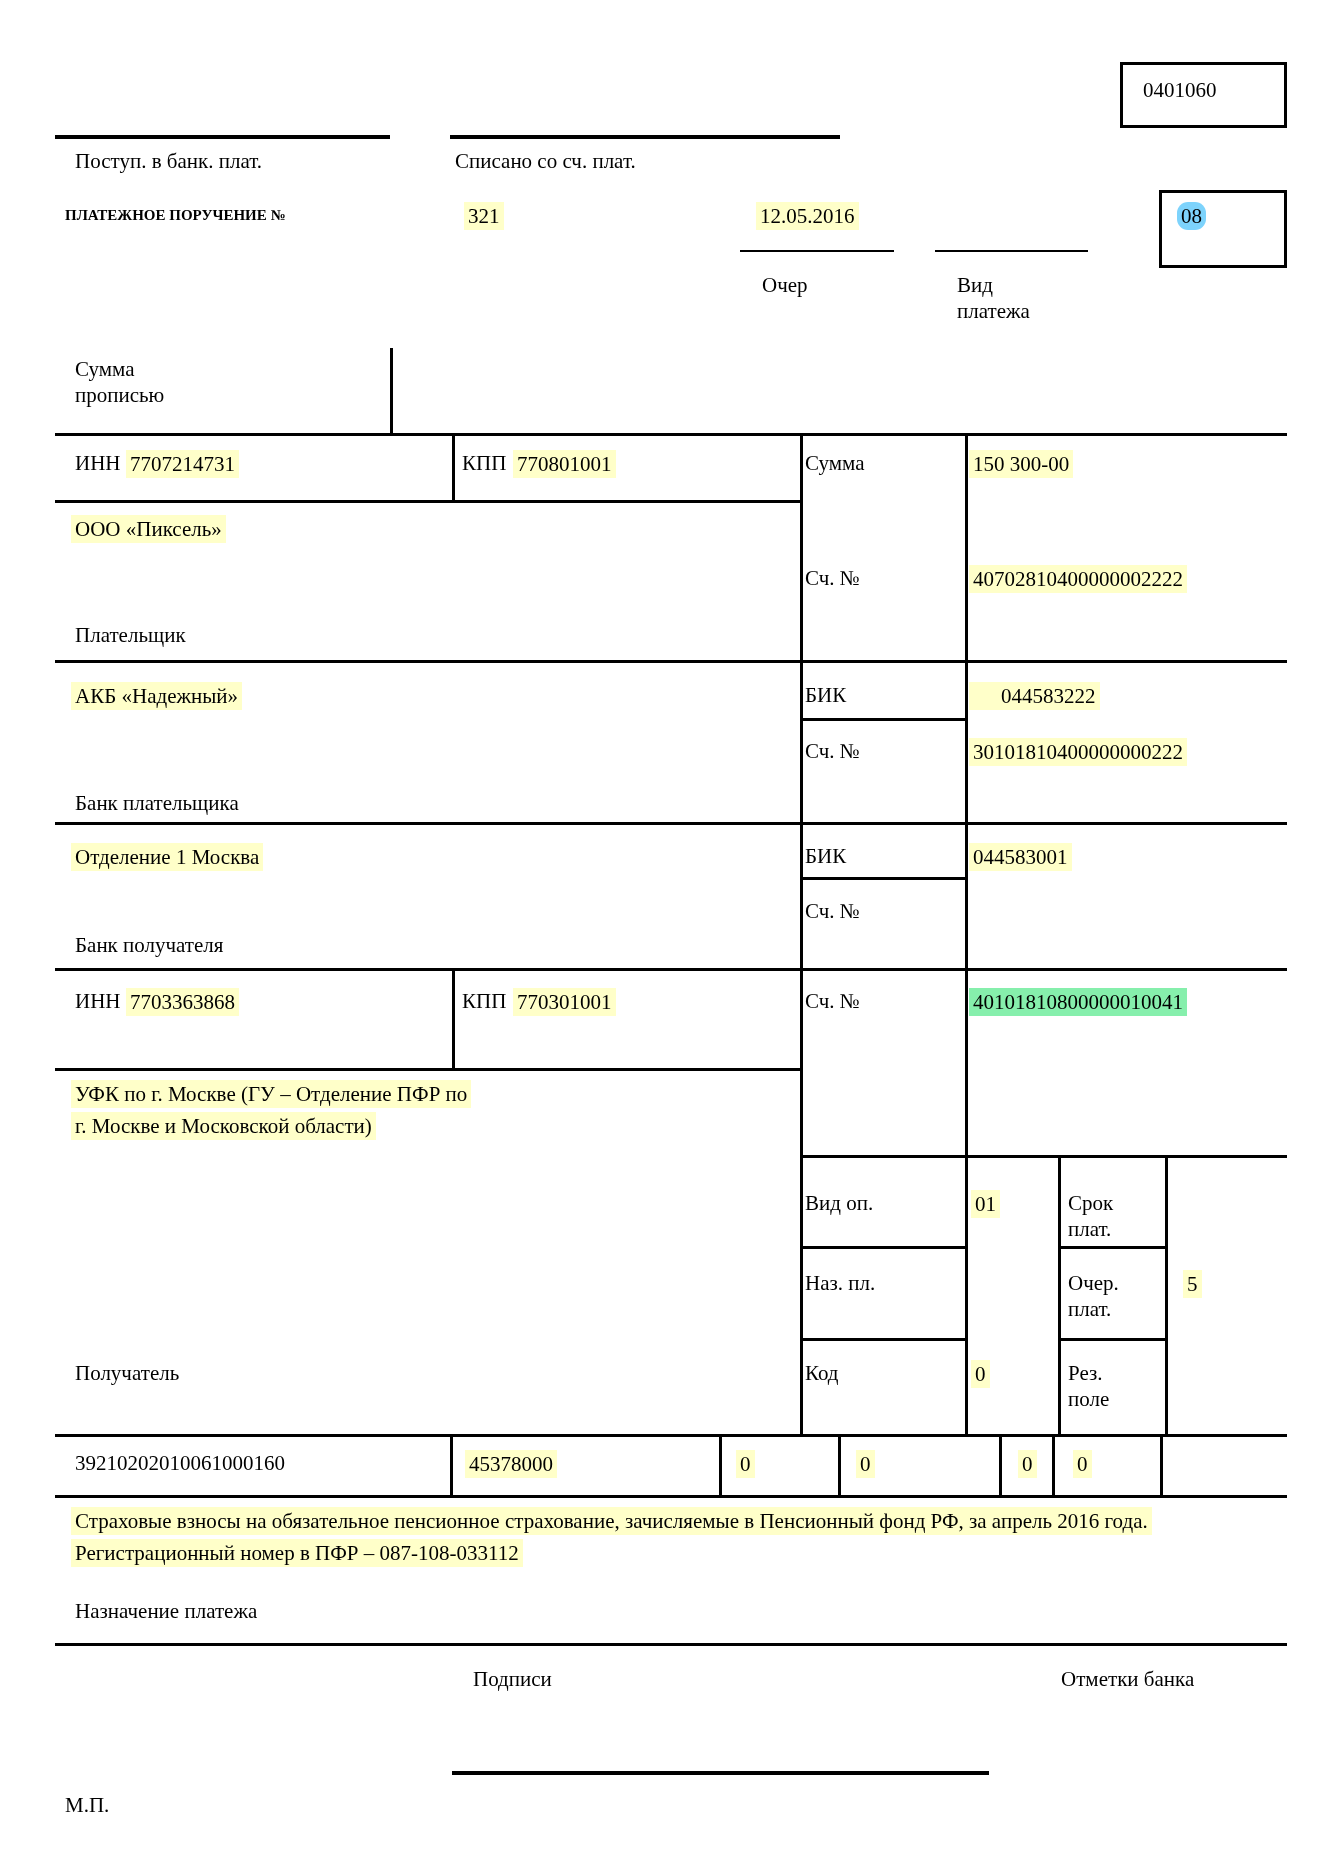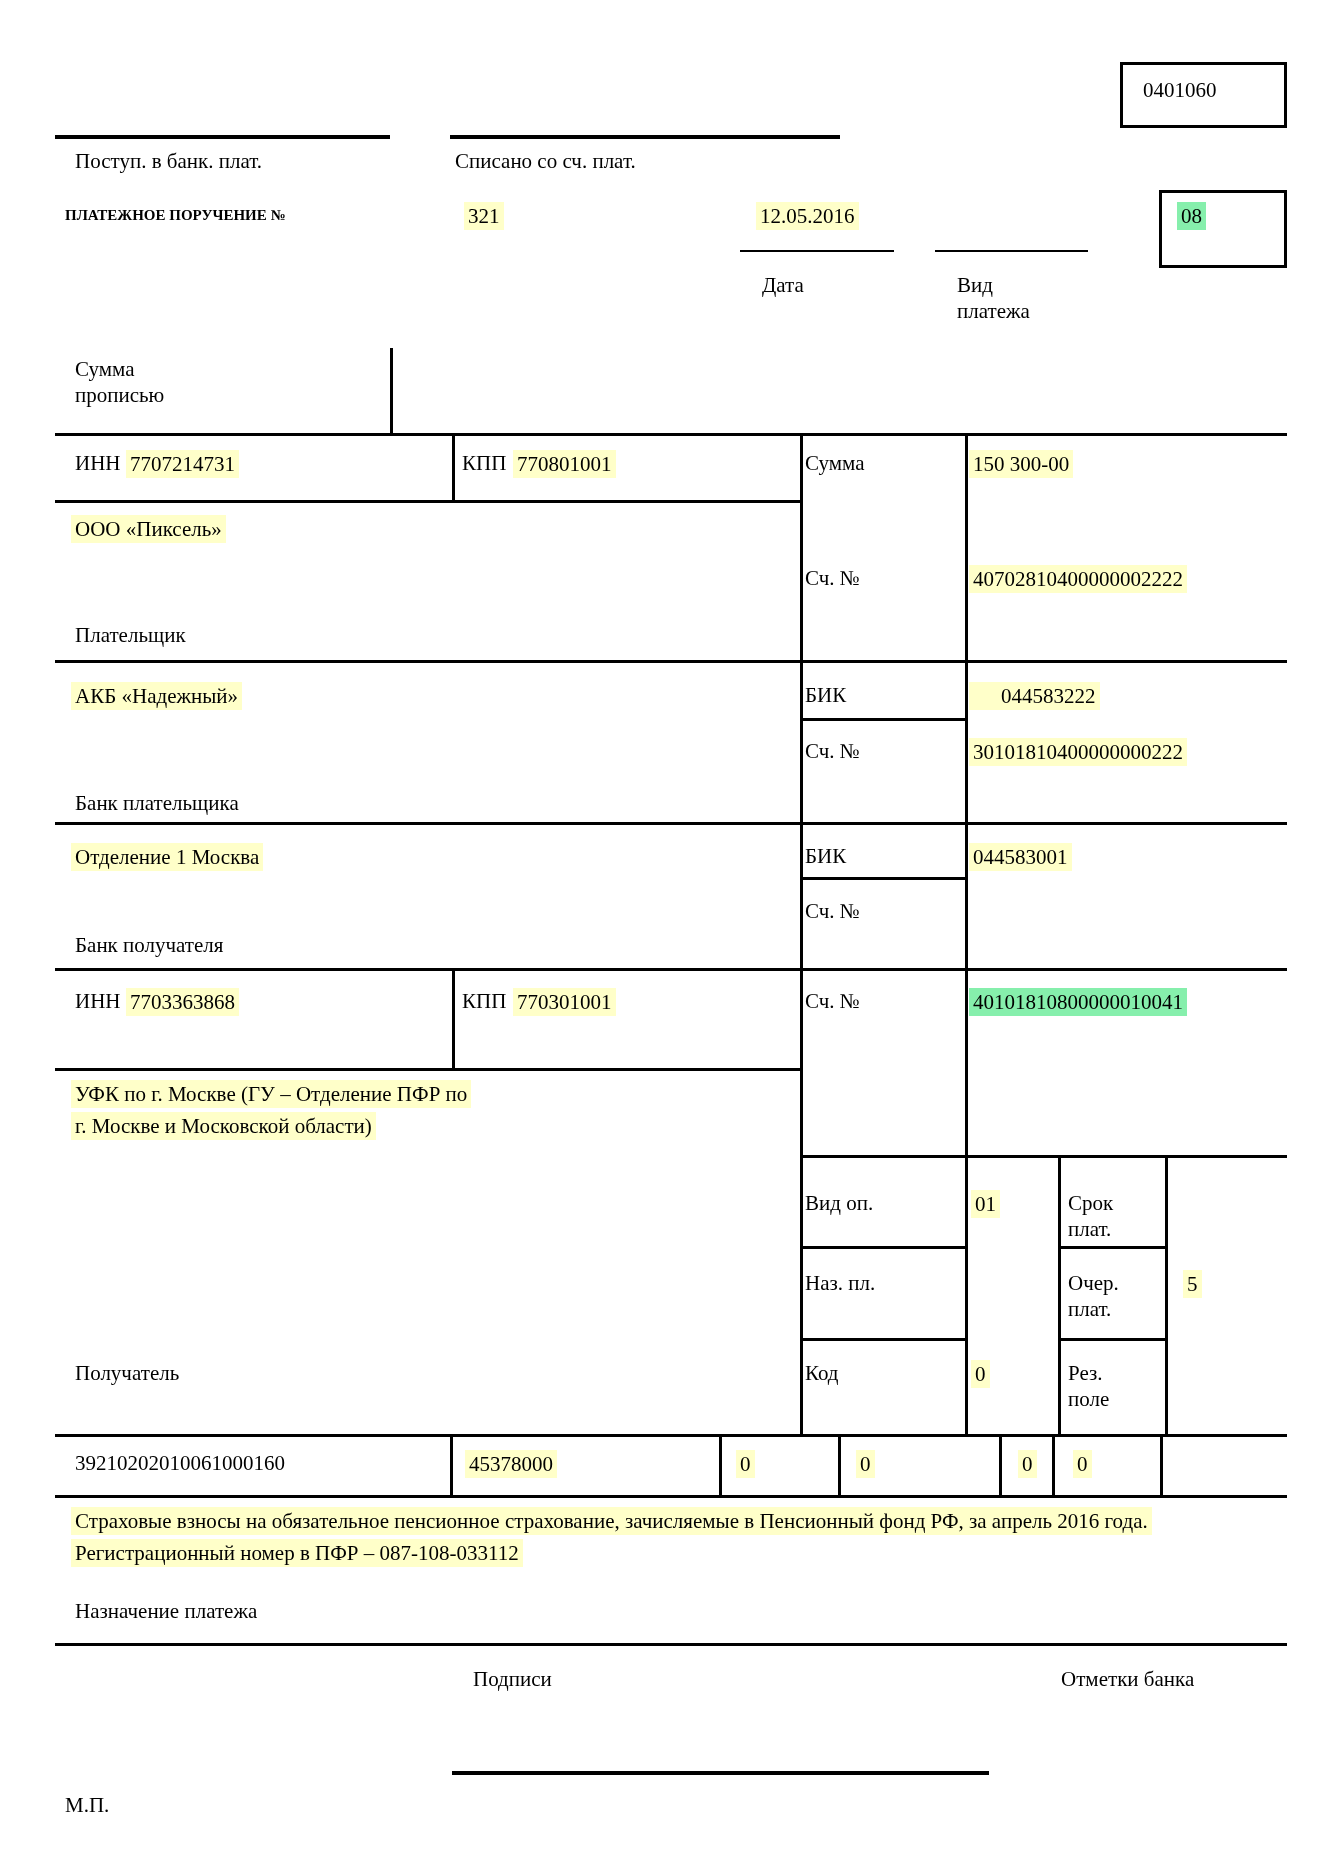--- a/index.html
+++ b/index.html
@@ -26,26 +26,26 @@
 
   <div class="hline" style="left:55px; top:135px; width:335px; height:4px;"></div>
   <div class="hline" style="left:450px; top:135px; width:390px; height:4px;"></div>
   <div class="t" style="left:75px; top:148px;">Поступ. в банк. плат.</div>
   <div class="t" style="left:455px; top:148px;">Списано со сч. плат.</div>
 
   <div class="t b" style="left:65px; top:202px;">ПЛАТЕЖНОЕ ПОРУЧЕНИЕ №</div>
   <div class="t hl" style="left: 464px; top: 202px; background: rgb(255, 255, 201);">321</div>
   <div class="t hl" style="left: 756px; top: 202px; background: rgb(255, 255, 201);">12.05.2016</div>
   <div class="box" style="left:1159px; top:190px; width:122px; height:72px;">
-    <div class="t hl" style="left: 15px; top: 9px; background: #86efac;">08</div>
+    <div class="t hl" style="left: 15px; top: 9px; background: #7dd3fc; border-radius: 11px;">08</div>
   </div>
 
   <div class="hline" style="left:740px; top:250px; width:154px; height:2px;"></div>
   <div class="hline" style="left:935px; top:250px; width:153px; height:2px;"></div>
-  <div class="t" style="left:762px; top:272px;">Дата</div>
+  <div class="t" style="left:762px; top:272px;">Очер</div>
   <div class="t wrap" style="left:957px; top:272px; width:85px;">Вид платежа</div>
 
   <div class="t wrap" style="left:75px; top:356px; width:115px;">Сумма прописью</div>
   <div class="vline" style="left:390px; top:348px; width:3px; height:85px;"></div>
 
   <div class="hline" style="left:55px; top:433px; width:1232px; height:3px;"></div>
   <div class="hline" style="left:55px; top:500px; width:748px; height:3px;"></div>
   <div class="hline" style="left:55px; top:660px; width:1232px; height:3px;"></div>
   <div class="hline" style="left:55px; top:822px; width:1232px; height:3px;"></div>
   <div class="hline" style="left:55px; top:968px; width:1232px; height:3px;"></div>

